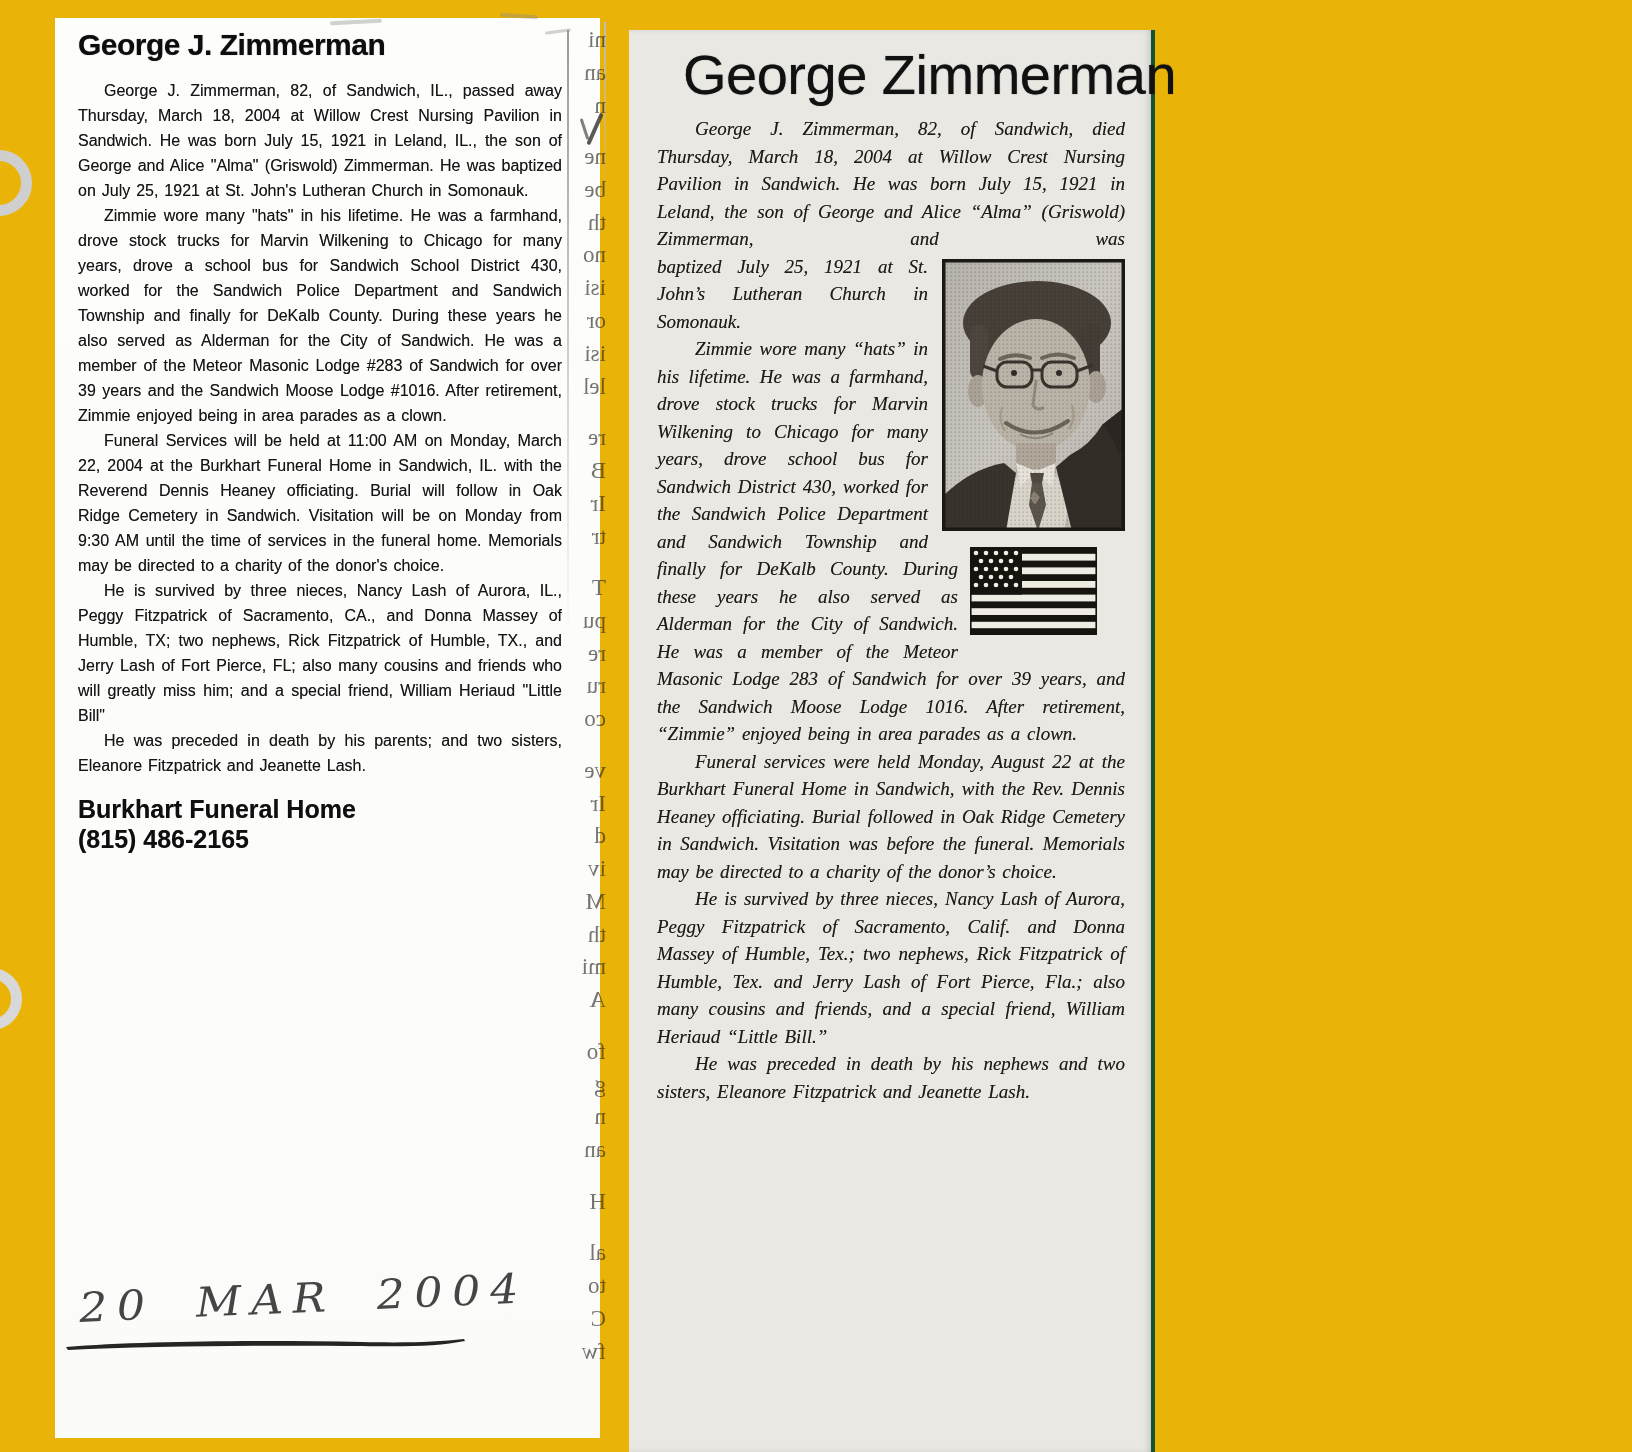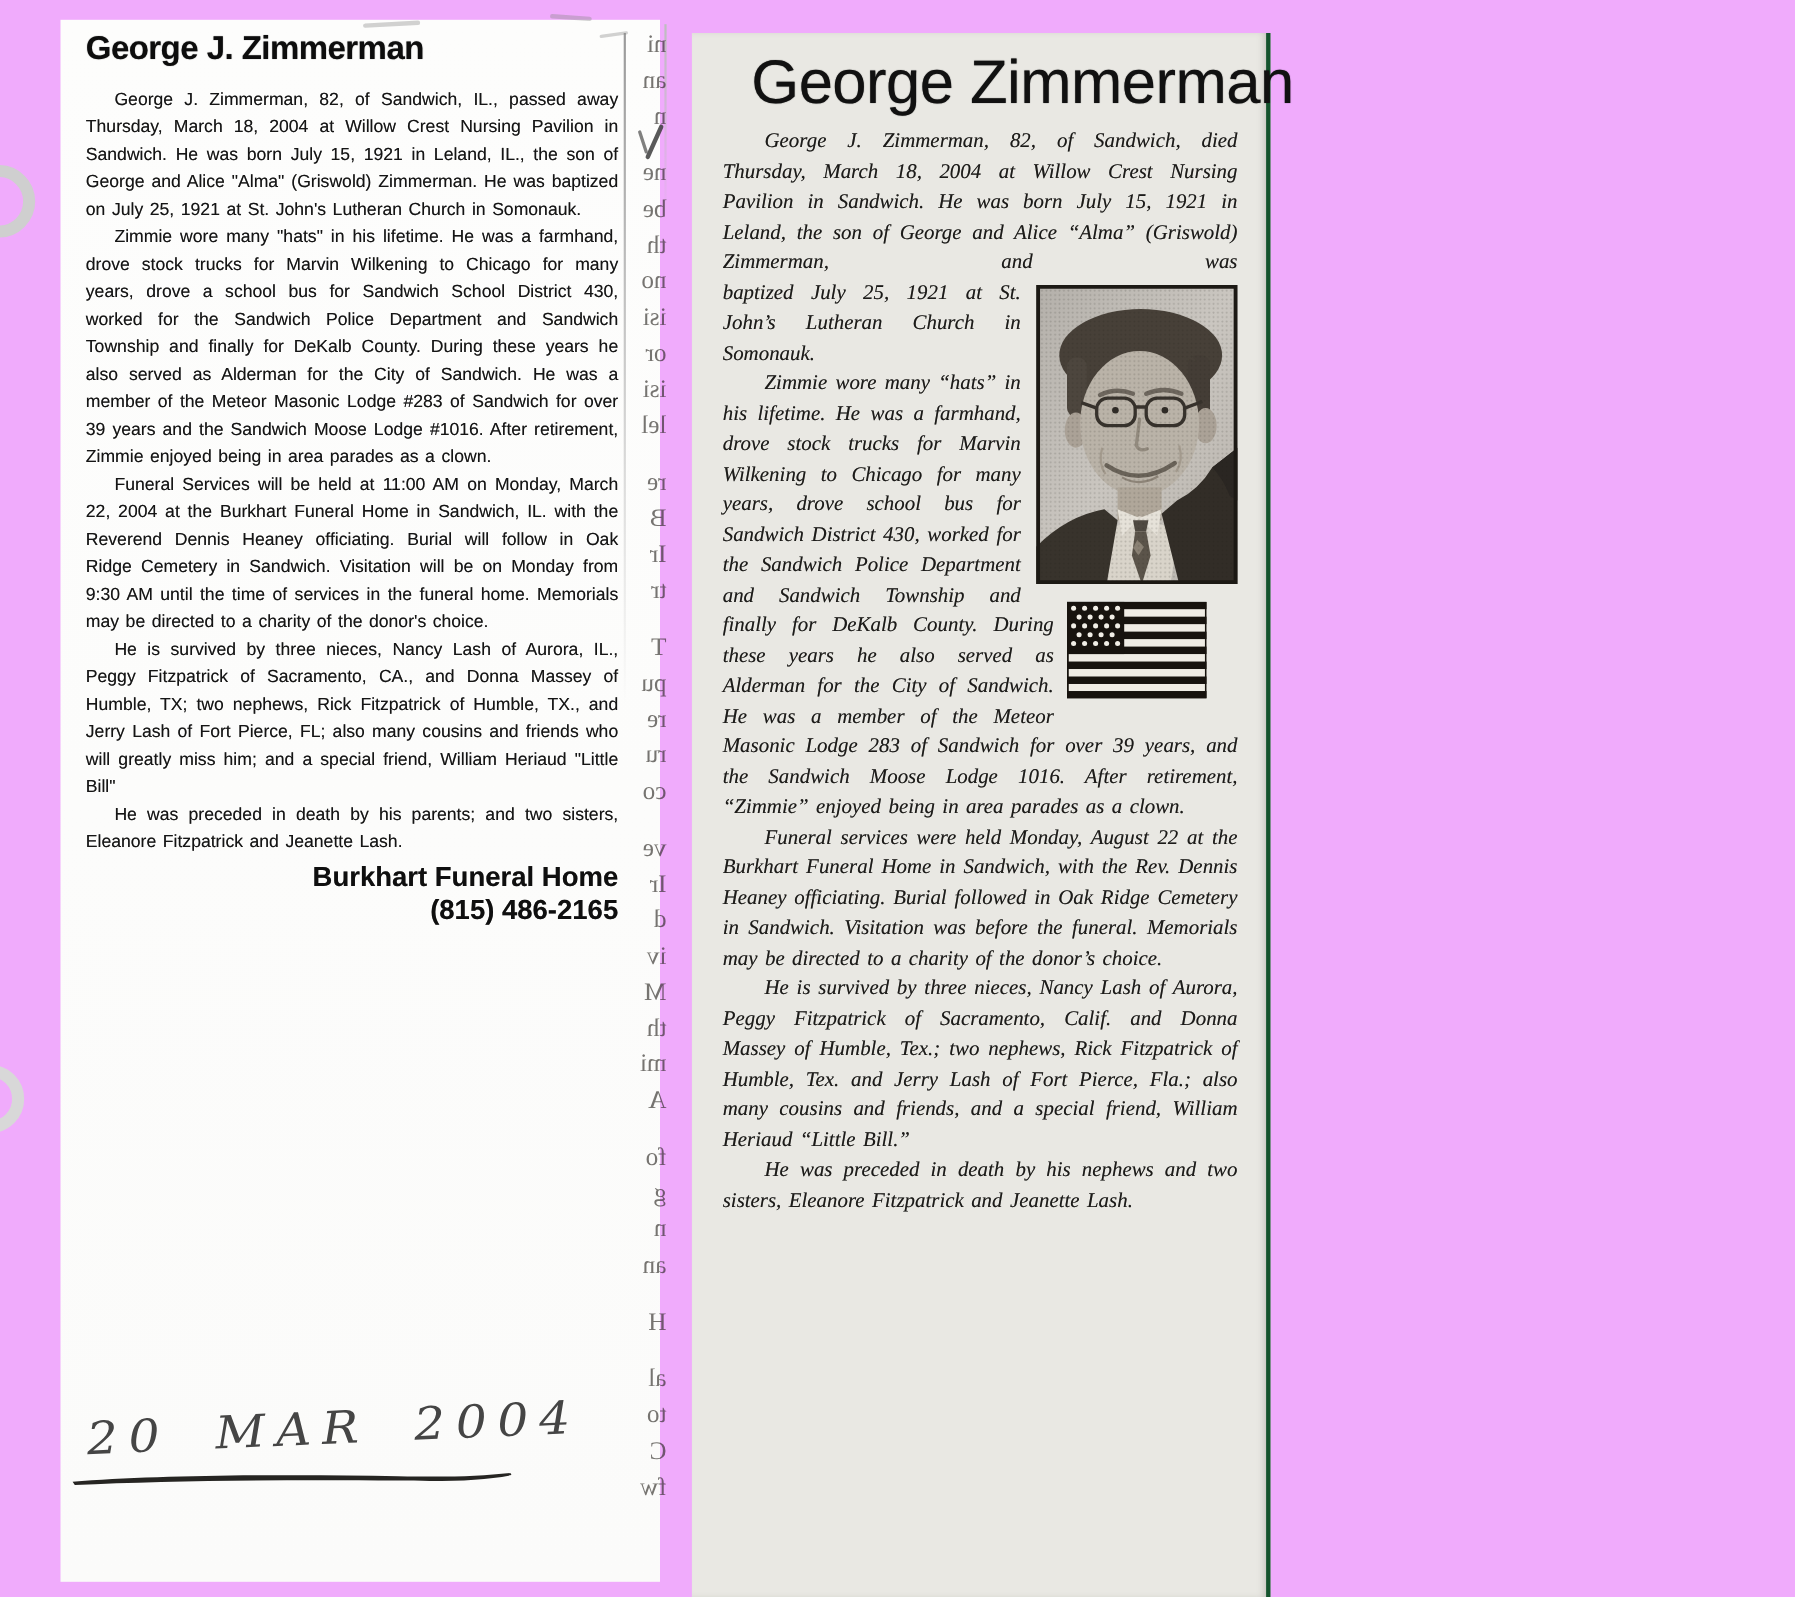--- a/index.html
+++ b/index.html
@@ -1,27 +1,27 @@
 <!DOCTYPE html>
 <html><head>
 <meta charset="utf-8">
 <style>
   html,body{margin:0;padding:0;background:#ffffff;}
-  #scan-page{position:relative;width:1632px;height:1452px;background:#f0abfc;overflow:hidden;
+  #scan-page{position:relative;width:1632px;height:1452px;background:#eab308;overflow:hidden;
              font-family:"Liberation Sans",sans-serif;}
 
   
   #left-clipping{position:absolute;left:55px;top:18px;width:545px;height:1420px;
                  background:linear-gradient(180deg,#fdfdfc,#fbfbfa);}
   .l-inner{position:absolute;left:23px;top:10px;width:484px;}
   .l-headline{font-size:30px;font-weight:700;letter-spacing:-0.5px;color:#0d0d0d;
               margin:0 0 16px 0;text-shadow:0 0 1px rgba(0,0,0,.55);}
   .l-body p{margin:0;font-size:16px;line-height:25px;color:#151515;text-align:justify;
             text-indent:26px;text-shadow:0 0 .6px rgba(0,0,0,.5);word-spacing:1.5px;}
-  .l-footer{margin-top:4px;text-align:right;font-weight:700;font-size:25px;line-height:30px;
+  .l-footer{margin-top:16px;text-align:left;font-weight:700;font-size:25px;line-height:30px;
             color:#0f0f0f;text-shadow:0 0 .6px rgba(0,0,0,.5);}
   .l-footer div{white-space:nowrap;}
 
   
   #handwritten-date{position:absolute;left:78px;top:1284px;transform:rotate(-2.5deg) scaleX(1.08);
                     transform-origin:left top;font-family:"DejaVu Serif",serif;font-style:italic;
                     font-size:41px;color:#454545;letter-spacing:9px;word-spacing:16px;white-space:nowrap;}
   #date-underline{position:absolute;left:62px;top:1336px;}
 
   

